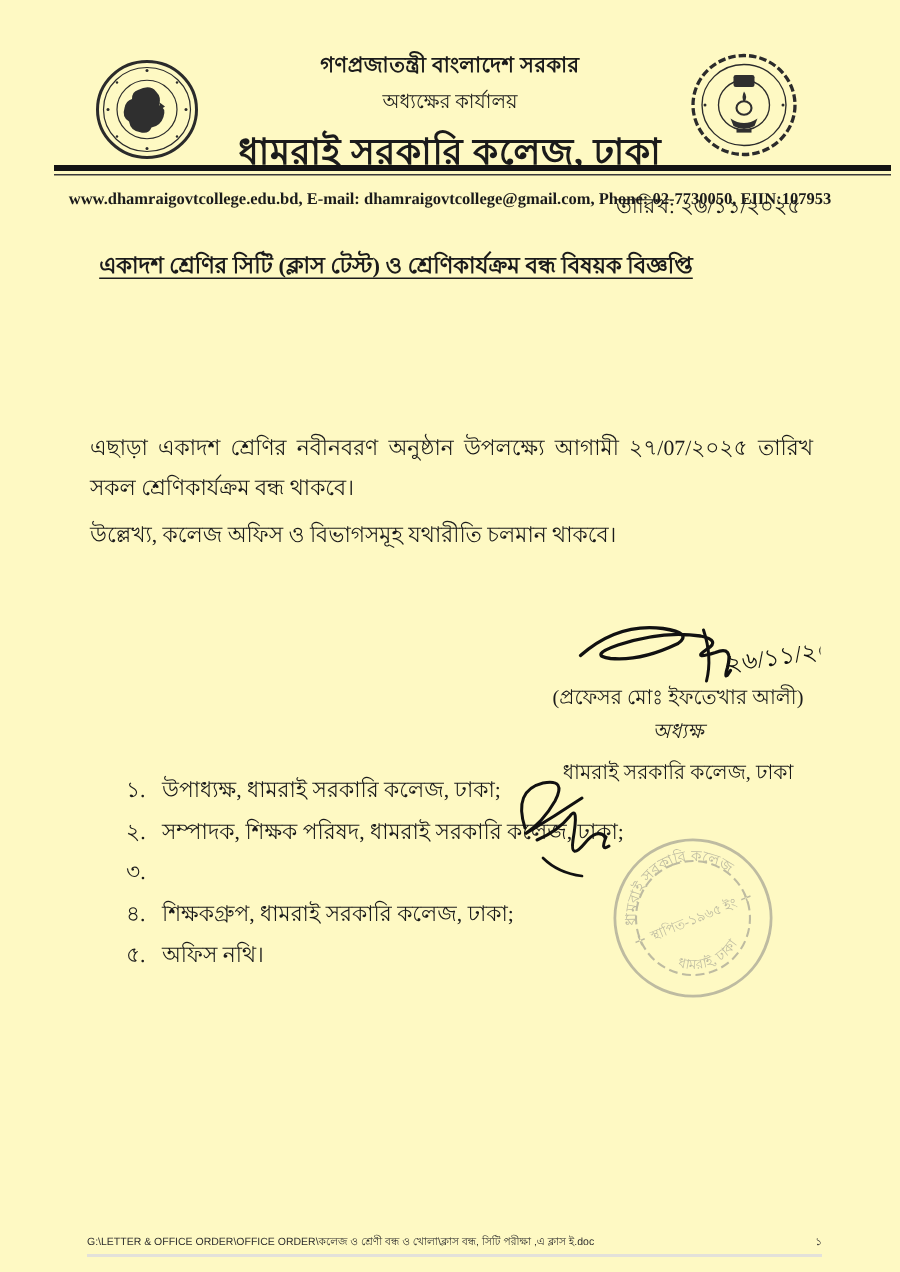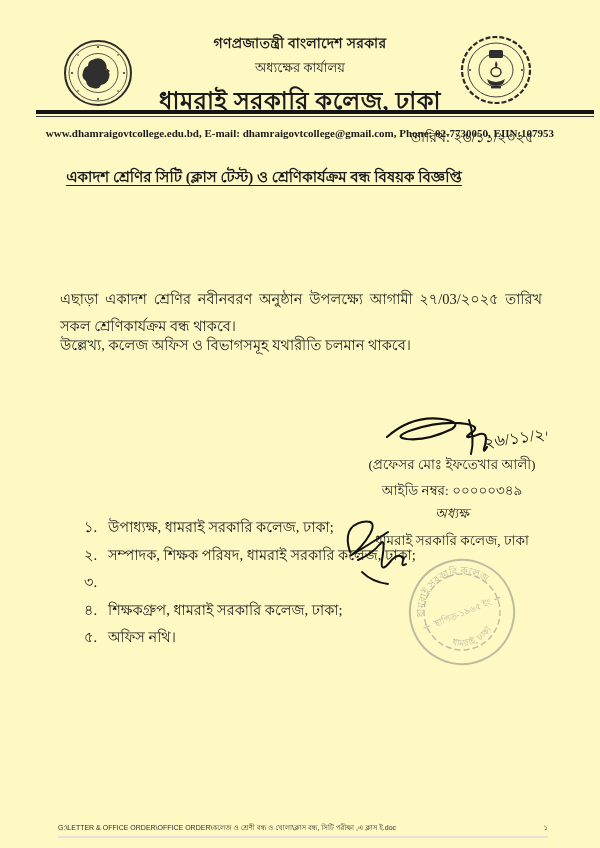--- a/index.html
+++ b/index.html
@@ -32,21 +32,21 @@
     position: absolute; top: 165px; left: 0; width: 528px;
     text-align: center; font-size: 15px; font-weight: bold;
   }
   .doc-title span { text-decoration: underline; text-underline-offset: 3px; }
   .para {
     position: absolute; left: 60px; width: 482px;
     font-size: 14.5px; line-height: 1.85; text-align: justify;
   }
   .para-1 { top: 200px; }
   .para-2 { top: 286px; }
-  .para-3 { top: 332px; }
+  .para-3 { top: 344px; }
   
   .sign-block { position: absolute; top: 402px; left: 352px; width: 200px; text-align: center; }
   .sign-scribble { position: relative; height: 52px; }
   .sign-name { font-size: 13.5px; }
   .sign-id   { font-size: 13.5px; margin-top: 3px; }
   .sign-desig{ font-size: 13.5px; margin-top: 0; font-style: italic; }
   .sign-org  { font-size: 13.5px; margin-top: 4px; }
   
   .dist { position: absolute; top: 520px; left: 62px; width: 400px; }
   .dist-heading { font-size: 14.5px; margin-bottom: 16px; }
@@ -115,33 +115,32 @@
     <div class="rule-thick"></div>
     <div class="rule-thin"></div>
   </div>
 
   <div class="date-line">তারিখ: ২৬/১১/২০২৫</div>
 
   <div class="doc-title">
     <span>একাদশ শ্রেণির সিটি (ক্লাস টেস্ট) ও শ্রেণিকার্যক্রম বন্ধ বিষয়ক বিজ্ঞপ্তি</span>
   </div>
 
-  <div class="para para-2">এছাড়া একাদশ শ্রেণির নবীনবরণ অনুষ্ঠান উপলক্ষ্যে আগামী ২৭/03/২০২৫ তারিখ সকল শ্রেণিকার্যক্রম বন্ধ থাকবে।</div>
+  <div class="para para-2">এছাড়া একাদশ শ্রেণির নবীনবরণ অনুষ্ঠান উপলক্ষ্যে আগামী ২৭/07/২০২৫ তারিখ সকল শ্রেণিকার্যক্রম বন্ধ থাকবে।</div>
   <div class="para para-3">উল্লেখ্য, কলেজ অফিস ও বিভাগসমূহ যথারীতি চলমান থাকবে।</div>
 
   <div class="sign-block">
     <div class="sign-scribble">
       <svg width="190" height="60" viewBox="0 0 190 60">
         <path d="M30 35 q25 -22 55 -18 q20 3 10 10 q-25 12 -45 10 q-15 -2 5 -9 q30 -10 55 -6 q14 3 4 9 q-10 7 6 2 q12 -5 8 10 q-3 10 2 2" fill="none" stroke="#111" stroke-width="2.2" stroke-linecap="round"></path>
         <path d="M112 18 q6 18 2 34" fill="none" stroke="#111" stroke-width="2" stroke-linecap="round"></path>
         <text x="128" y="46" font-size="16" font-family="Liberation Serif, serif" fill="#111" transform="rotate(-8 128 46)">২৬/১১/২৫</text>
       </svg>
     </div>
     <div class="sign-name">(প্রফেসর মোঃ ইফতেখার আলী)</div>
-    <div class="sign-id">আইডি নম্বর: ০০০০০৩৪৯</div>
     <div class="sign-desig">অধ্যক্ষ</div>
     <div class="sign-org">ধামরাই সরকারি কলেজ, ঢাকা</div>
   </div>
 
   <div class="dist">
     <div class="dist-item">
       <span class="dist-num">১.</span>
       <span>উপাধ্যক্ষ, ধামরাই সরকারি কলেজ, ঢাকা;</span>
     </div>
     <div class="dist-item">

